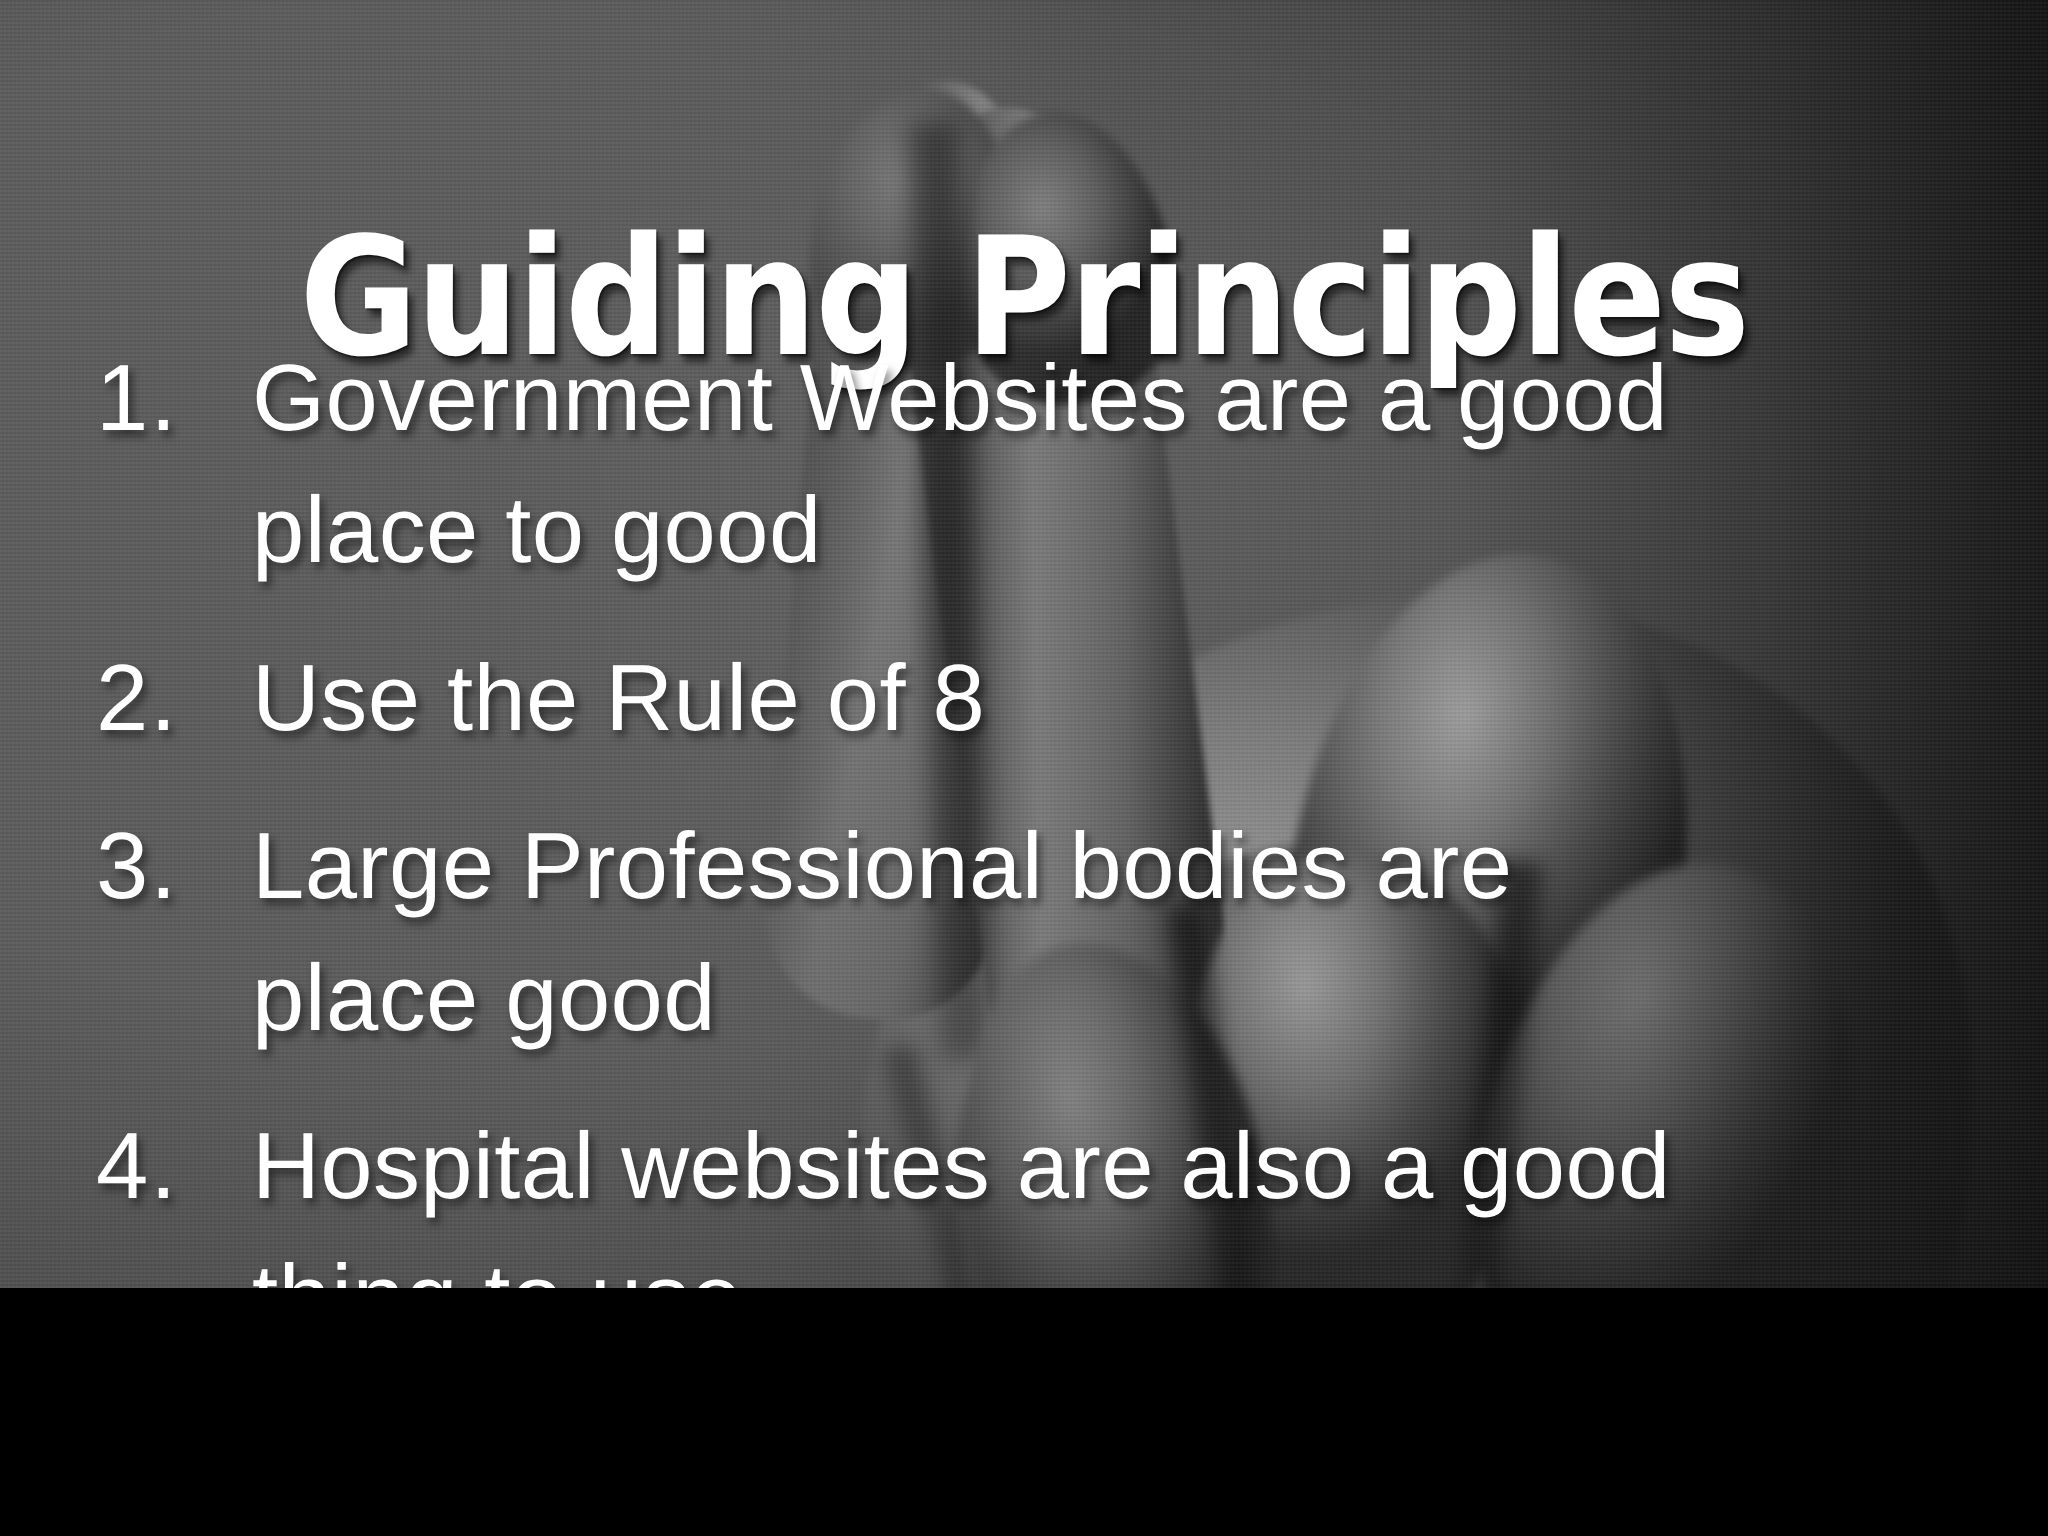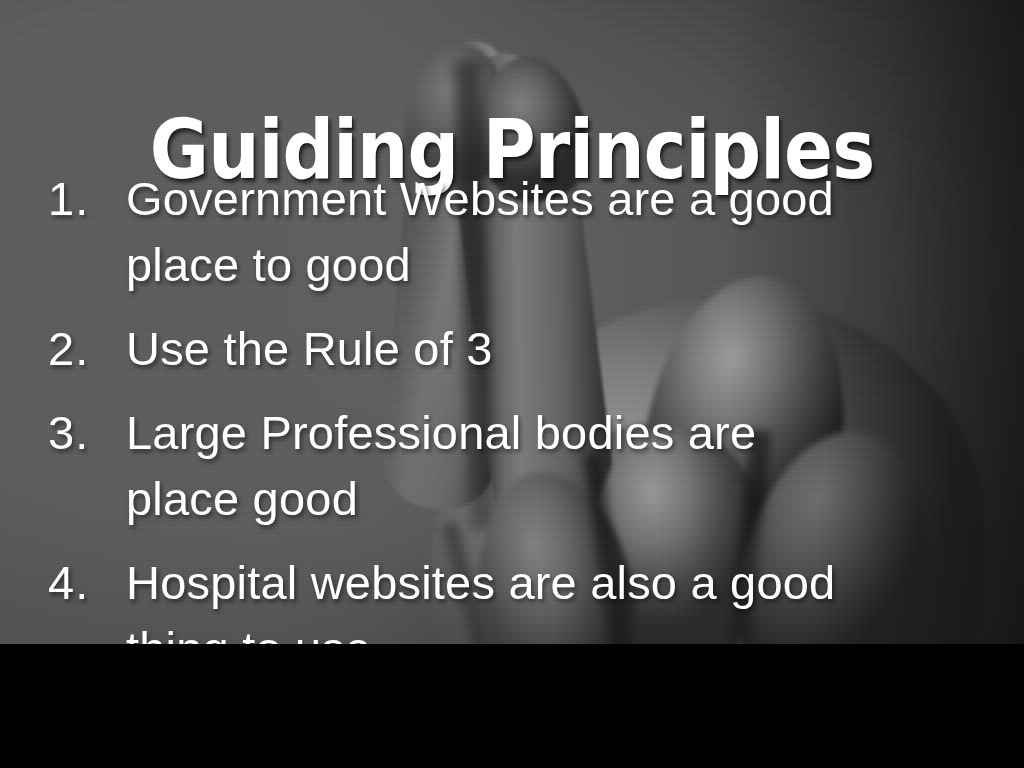--- a/index.html
+++ b/index.html
@@ -269,21 +269,21 @@
 
     <ol class="principles">
 
       <li class="principle">
         <span class="p-num">1.</span>
         <span class="p-text">Government Websites are a good place to good</span>
       </li>
 
       <li class="principle">
         <span class="p-num">2.</span>
-        <span class="p-text">Use the Rule of 3</span>
+        <span class="p-text">Use the Rule of 8</span>
       </li>
 
       <li class="principle">
         <span class="p-num">3.</span>
         <span class="p-text">Large Professional bodies are place good</span>
       </li>
 
       <li class="principle">
         <span class="p-num">4.</span>
         <span class="p-text">Hospital websites are also a good thing to use.</span>

